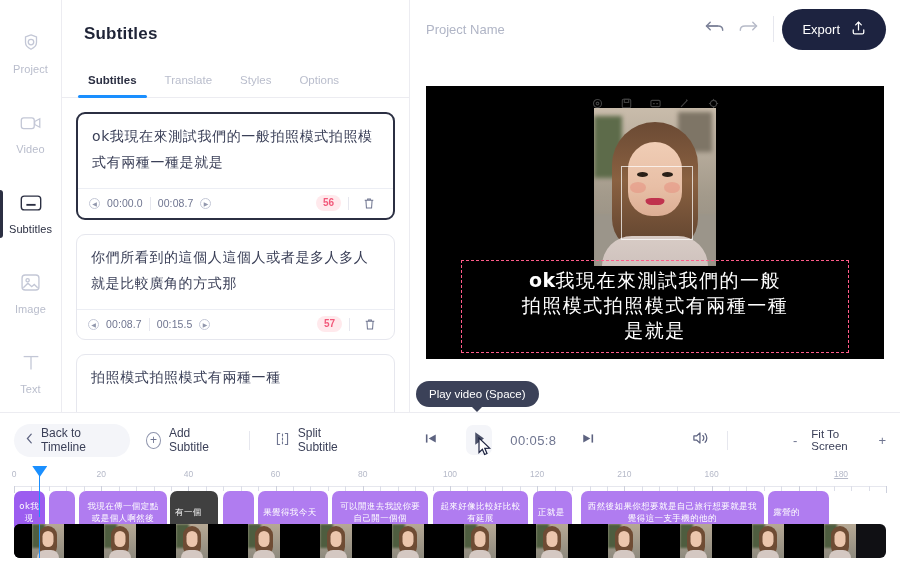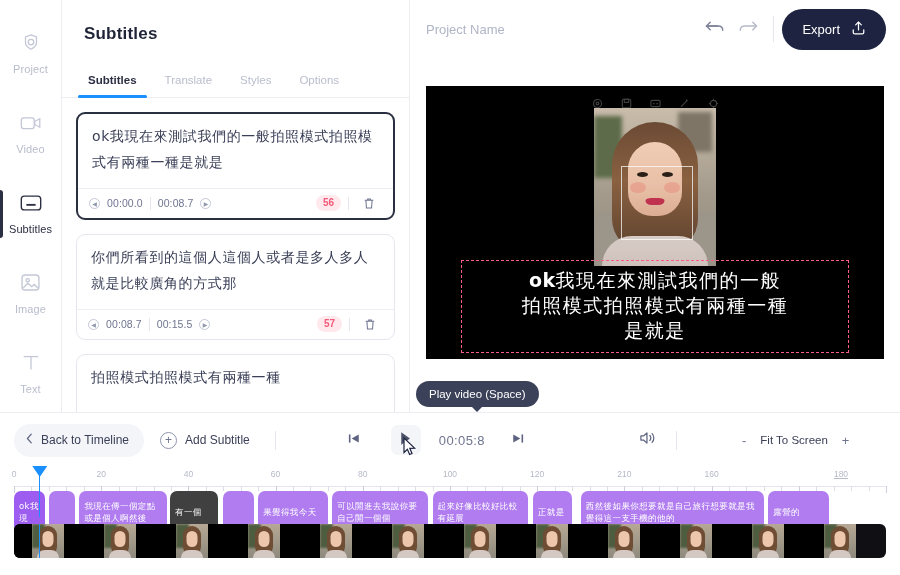--- a/index.html
+++ b/index.html
@@ -216,21 +216,21 @@
   .ruler { position:relative; height:24px; }
   .ruler-line { position:absolute; left:0; right:0; top:19px; height:1px; background:#e6e7ee; }
   .rt { position:absolute; top:19px; width:1px; height:5px; background:#dcdee8; }
   .rt.major { height:7px; background:#cdd0dc; }
   .rlab { position:absolute; top:2px; font-size:8.5px; color:#b5b9c8; transform:translateX(-50%); }
   .playhead { position:absolute; top:0; width:1px; background:#1a8fff; z-index:6; }
   .playhead-head {
     position:absolute; left:-7px; top:-1px; width:15px; height:11px;
     background:#1a8fff; clip-path:polygon(0 0,100% 0,50% 100%);
   }
-  .clips { position:relative; height:26px; }
+  .clips { position:relative; height:26px;text-align:center; }
   .clip {
     position:absolute; top:0; height:42px; background:#b07cf0;
     border-radius:7px; overflow:hidden; cursor:pointer;
     display:flex; align-items:center;
   }
   .clip-inner {
     color:#ffffff; font-size:8.5px; line-height:1.42; padding:3px 5px;
     font-family:"DejaVu Sans","Liberation Sans",sans-serif;
     letter-spacing:.4px; overflow:hidden; word-break:break-all;
   }
@@ -483,20 +483,31 @@
       <span>Back to Timeline</span>
     </div>
 
     <div class="cb-btn">
       <span class="plus-circ">+</span>
       <span>Add Subtitle</span>
     </div>
 
     <div class="cb-sep"></div>
 
+    <div class="cb-btn">
+      <span>
+        <svg width="15" height="14" viewBox="0 0 16 15" fill="none" stroke="#6f7590" stroke-width="1.2" stroke-linecap="round">
+          <path d="M5 1.6H2.6v11.8H5"></path>
+            <path d="M11 1.6h2.4v11.8H11"></path>
+          <line x1="8" y1="2.2" x2="8" y2="5" stroke-dasharray="2 2"></line>
+          <line x1="8" y1="6.6" x2="8" y2="12.8" stroke-dasharray="2 2"></line>
+        </svg>
+      </span>
+      <span>Split Subtitle</span>
+    </div>
 
     <div class="nav-ico" style="margin-left:50px">
       <span>
         <svg width="14" height="13" viewBox="0 0 15 14" fill="#5d6380">
             <rect x="2" y="2.6" width="1.7" height="8.8"></rect>
             <path d="M12.6 2.6v8.8L5 7z"></path>
           </svg>
       </span>
     </div>
 

